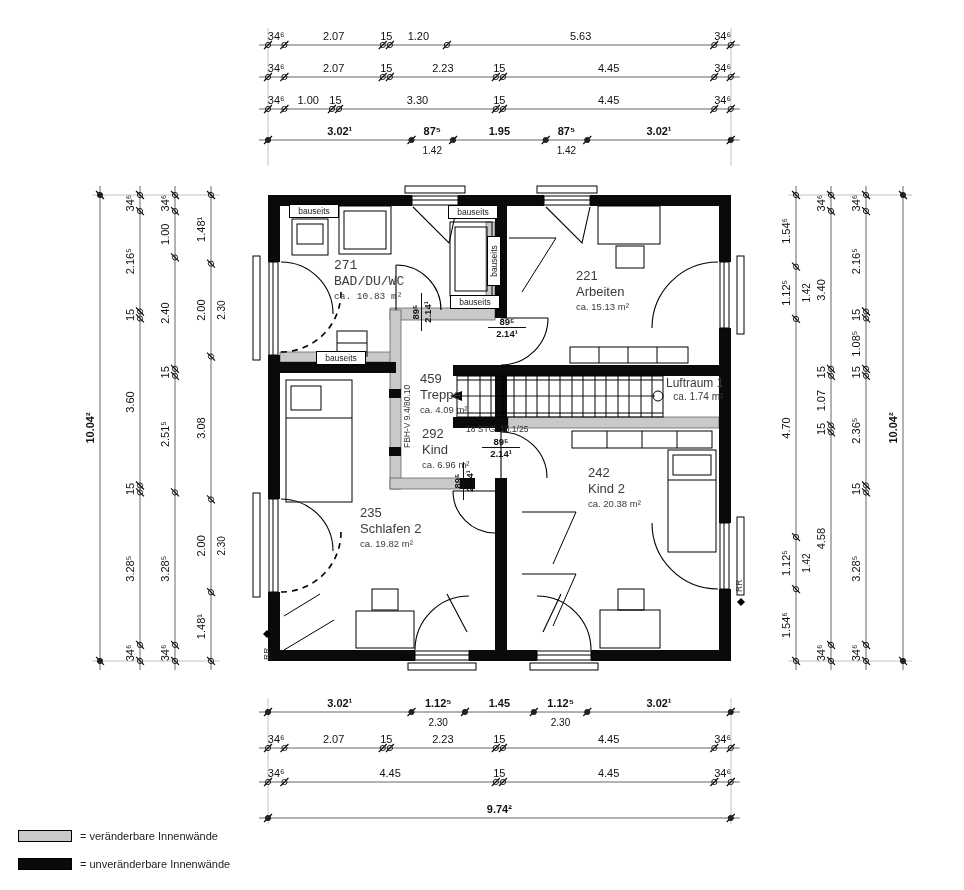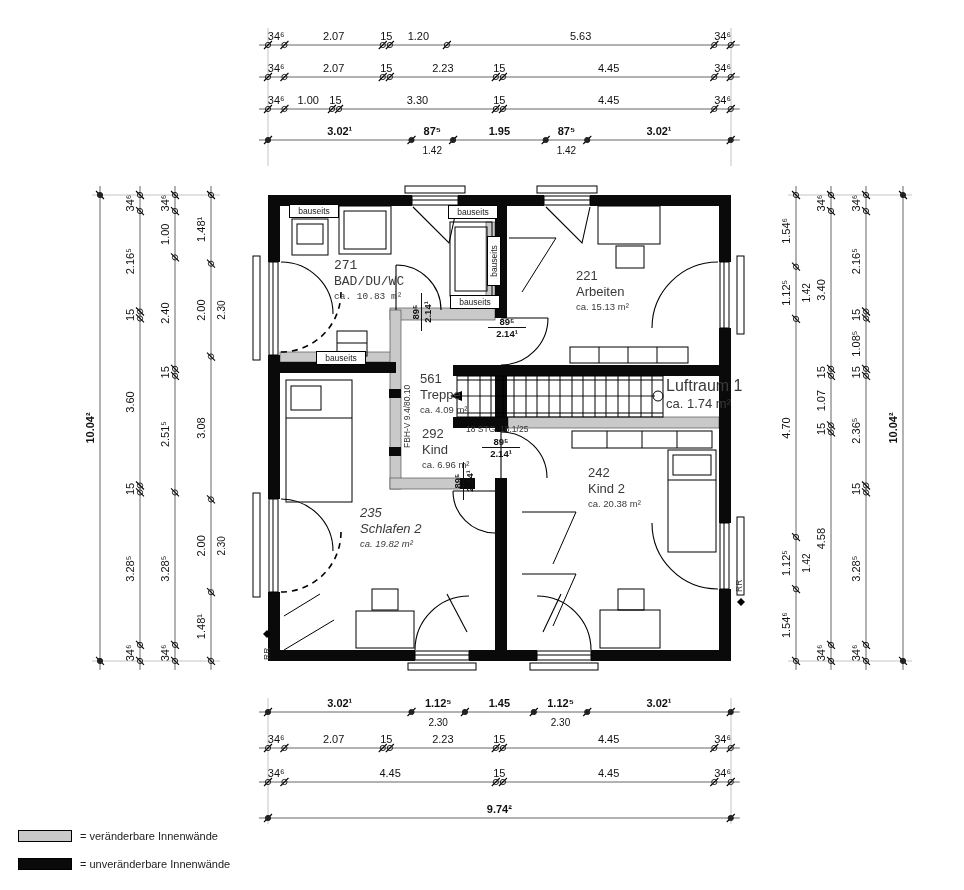--- a/index.html
+++ b/index.html
@@ -3,22 +3,22 @@
 <meta charset="utf-8">
 <style>
   html,body{margin:0;padding:0;background:#fff;width:964px;height:890px;overflow:hidden;
     font-family:"Liberation Sans",sans-serif;}
   #canvas{position:relative;width:964px;height:660px;background:#fff;}
   #plan-svg{position:absolute;left:0;top:0;}
   .lbl{position:absolute;color:#3a3a3a;line-height:1.25;white-space:nowrap;}
   .room-label .rid{font-size:13px;}
   .room-label .rname{font-size:13px;}
   .room-label .rarea{font-size:9.5px;}
-  .luft .rname{font-size:16px;}
-  .luft .rarea{font-size:13px;}
+  .luft .rname{font-size:12px;}
+  .luft .rarea{font-size:10px;text-align:right;}
   .bauseits{position:absolute;border:1px solid #000;background:#fff;color:#222;
     font-size:8.5px;text-align:center;padding:1px 2px;}
   .rot{transform:rotate(-90deg);transform-origin:0 0;}
   .door-size{position:absolute;width:38px;text-align:center;color:#111;font-weight:bold;font-size:9.5px;}
   .door-size .dw{display:block;border-bottom:1px solid #111;padding-bottom:0px;}
   .door-size .dh{display:block;}
   .note{position:absolute;color:#333;font-size:8.5px;}
   .rr{position:absolute;color:#333;font-size:8.5px;}
   #legend{position:absolute;left:18px;top:830px;color:#222;font-size:11px;}
   .leg-row{display:flex;align-items:center;margin-bottom:17px;height:11px;}
@@ -543,30 +543,30 @@
         <div class="rid">271</div>
         <div class="rname">BAD/DU/WC</div>
         <div class="rarea">ca. 10.83 m²</div>
       </div>
       <div class="lbl room-label" style="left: 576px; top: 268px;">
         <div class="rid">221</div>
         <div class="rname">Arbeiten</div>
         <div class="rarea">ca. 15.13 m²</div>
       </div>
       <div class="lbl room-label" style="left: 420px; top: 371px;">
-        <div class="rid">561</div>
+        <div class="rid">459</div>
         <div class="rname">Treppe</div>
         <div class="rarea">ca. 4.09 m²</div>
       </div>
       <div class="lbl room-label" style="left: 422px; top: 426px;">
         <div class="rid">292</div>
         <div class="rname">Kind</div>
         <div class="rarea">ca. 6.96 m²</div>
       </div>
-      <div class="lbl room-label" style="left: 360px; top: 505px; font-style: italic;">
+      <div class="lbl room-label" style="left: 360px; top: 505px;">
         <div class="rid">235</div>
         <div class="rname">Schlafen 2</div>
         <div class="rarea">ca. 19.82 m²</div>
       </div>
       <div class="lbl room-label" style="left: 588px; top: 465px;">
         <div class="rid">242</div>
         <div class="rname">Kind 2</div>
         <div class="rarea">ca. 20.38 m²</div>
       </div>
     </div>

